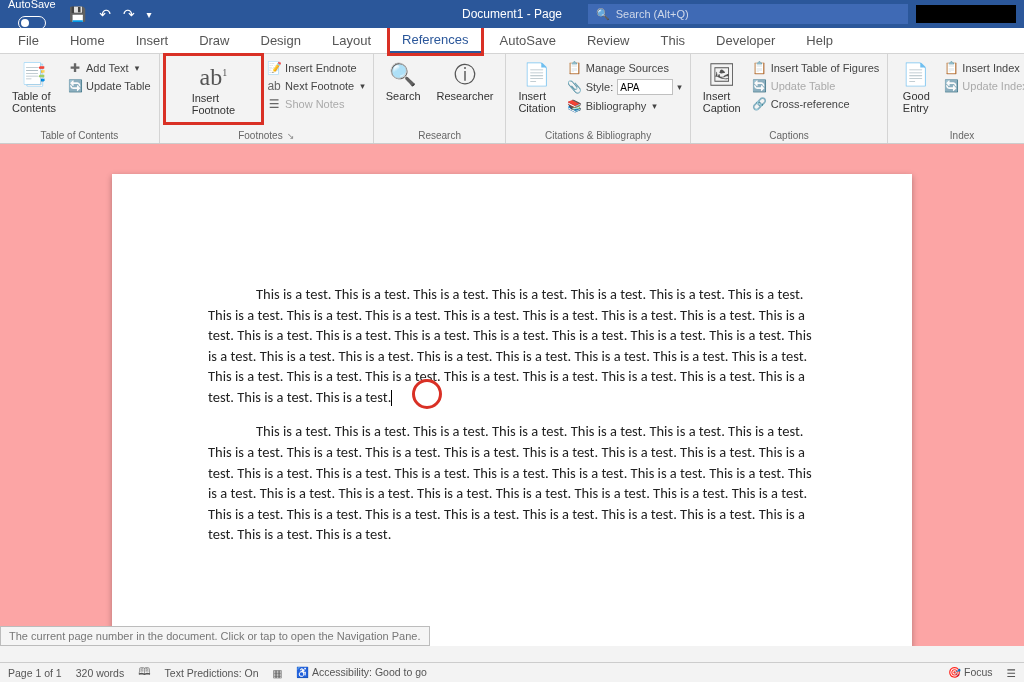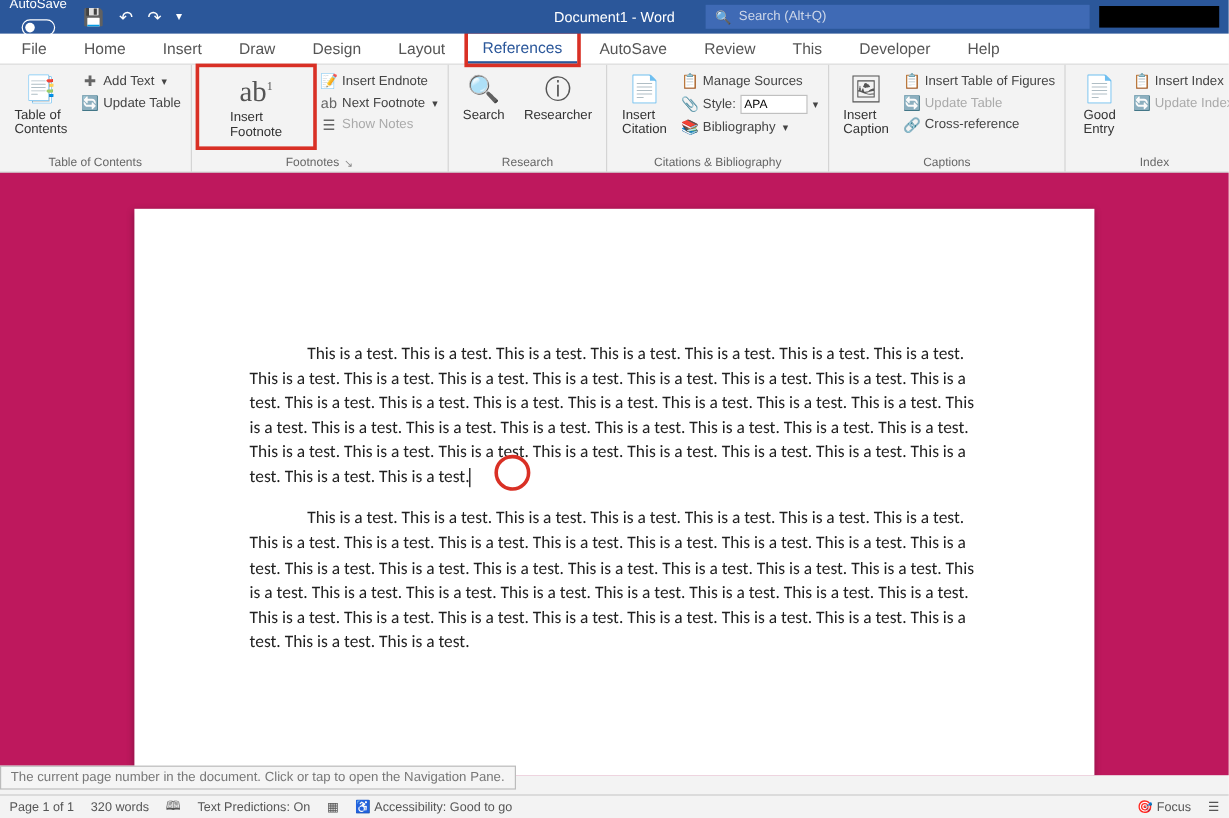--- a/index.html
+++ b/index.html
@@ -27,44 +27,44 @@
   .bigbtn .lbl { font-size: 11px; text-align: left; line-height: 12px; }
   .smallcol { display: flex; flex-direction: column; gap: 2px; padding-top: 4px; }
   .smallbtn { display: flex; align-items: center; gap: 4px; font-size: 11px; color: #444; padding: 1px 2px; cursor: pointer; white-space: nowrap; }
   .smallbtn.disabled { color: #aaa; }
   .smallbtn .icn { width: 14px; text-align: center; font-size: 12px; color: #666; }
   .styrow { display: flex; align-items: center; gap: 4px; }
   .styinput { width: 56px; height: 16px; border: 1px solid #c0c0c0; font-size: 10px; padding: 0 2px; }
   .ftn-highlight { outline: 3px solid #d93025; padding: 2px 20px; }
   .ab { font-family: "Times New Roman", serif; font-size: 24px; line-height: 1; }
   .ab sup { font-size: 10px; }
-  .canvas { position: absolute; top: 144px; left: 0; right: 0; bottom: 36px; background: #be185d; overflow: hidden; }
+  .canvas { position: absolute; top: 144px; left: 0; right: 0; bottom: 36px; background: #fca5a5; overflow: hidden; }
   .page { background: #fff; width: 800px; margin: 30px auto 0 auto; min-height: 900px; box-shadow: 0 2px 6px rgba(0,0,0,.3); padding: 110px 96px 40px 96px; position: relative; }
   .para { font-family: "Calibri", Arial, sans-serif; font-size: 14.5px; color: #222; margin-bottom: 14px; text-indent: 48px; line-height: 1.42; }
   .cursor-circle { position: absolute; width: 30px; height: 30px; border: 3px solid #d93025; border-radius: 50%; top: 205px; left: 300px; }
   .cursor-bar { display: inline-block; width: 1px; height: 16px; background: #000; vertical-align: text-bottom; }
-  .tooltip { position: absolute; bottom: 24px; left: 0; background: #f5f5f5; border: 1px solid #bcbcbc; padding: 3px 8px; font-size: 11px; color: #777; }
+  .tooltip { position: absolute; bottom: 36px; left: 0; background: #f5f5f5; border: 1px solid #bcbcbc; padding: 3px 8px; font-size: 11px; color: #777; }
   .statusbar { position: absolute; bottom: 0; left: 0; right: 0; height: 20px; background: #f3f3f3; border-top: 1px solid #ccc; display: flex; align-items: center; padding: 0 8px; font-size: 10.5px; color: #555; gap: 14px; }
   .statusbar .spacer { flex: 1; }
 </style>
 </head>
 <body>
 
 <div class="titlebar">
   <div class="autosave">
     <span>AutoSave</span>
     <span class="toggle"></span>
   </div>
   <div class="qat">
     <span>💾</span>
     <span>↶</span>
     <span>↷</span>
     <span style="font-size:10px">▾</span>
   </div>
-  <div class="doc-title">Document1 - Word</div>
+  <div class="doc-title">Document1 - Page</div>
   <div class="searchbar">
     <span>🔍</span>
     <span>Search (Alt+Q)</span>
   </div>
   <div class="blackbox"></div>
 </div>
 
 <div class="tabs">
   <div class="tab">File</div>
   <div class="tab">Home</div>

